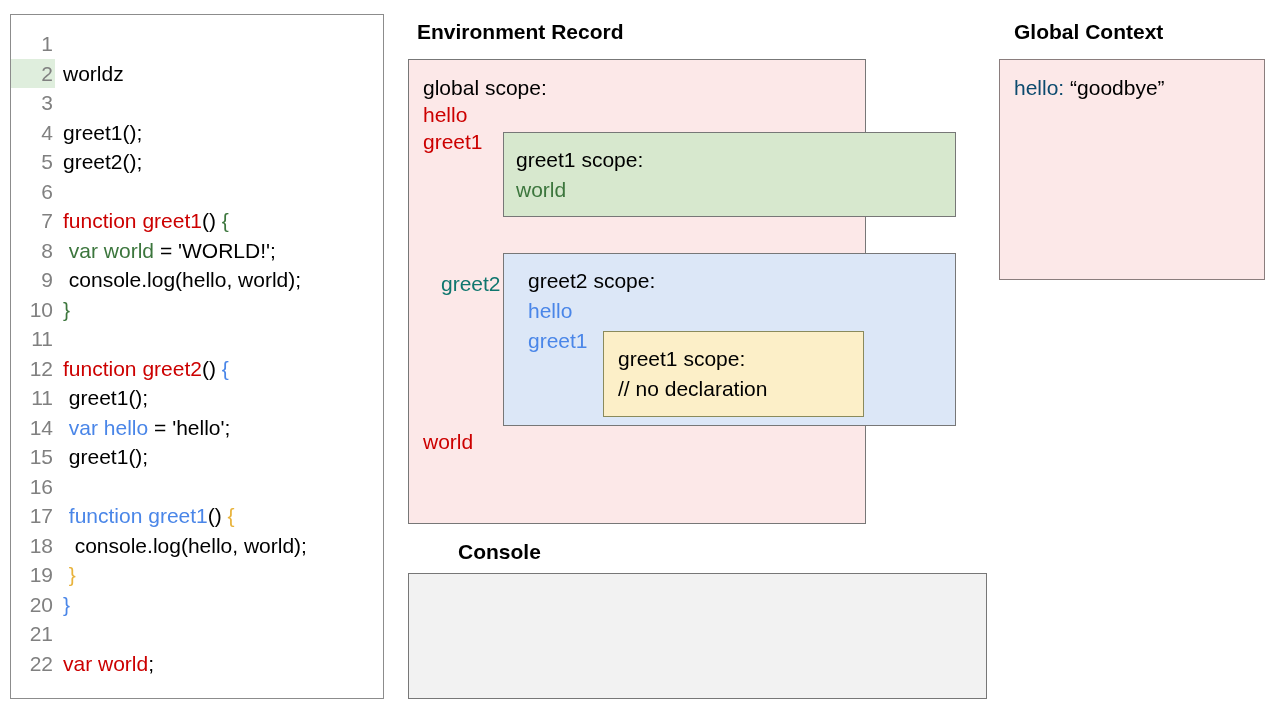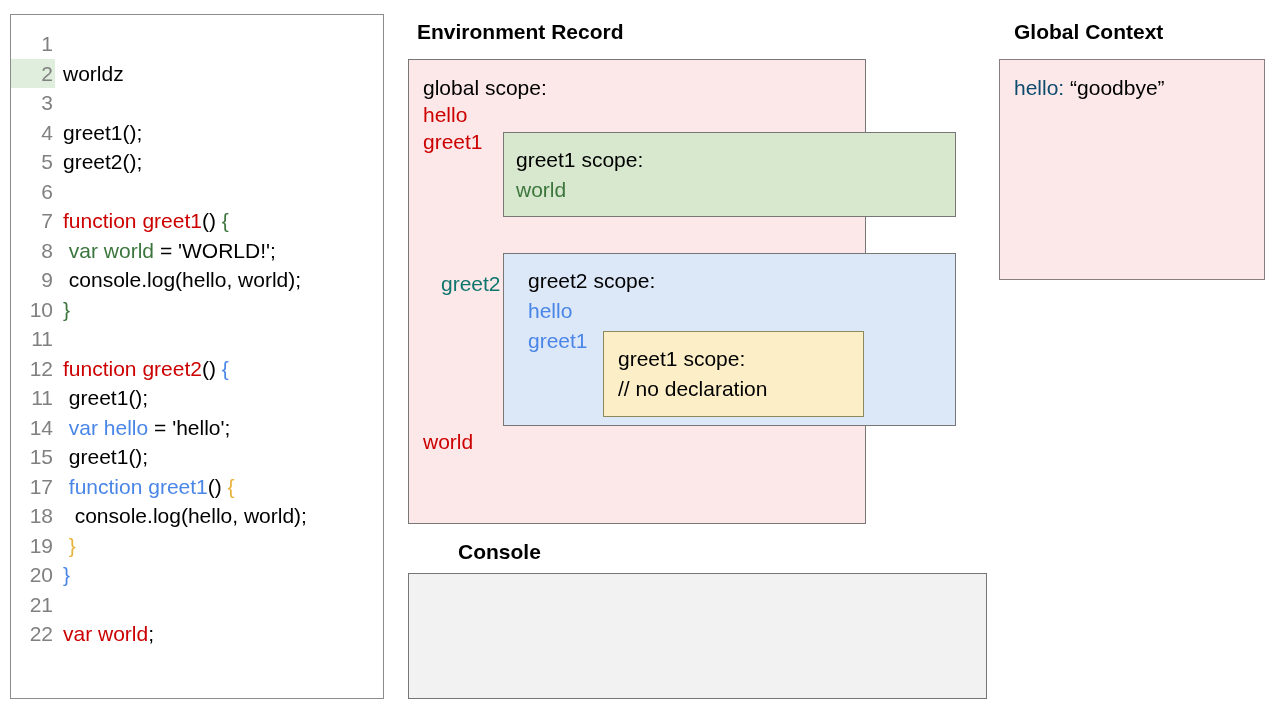--- a/index.html
+++ b/index.html
@@ -186,20 +186,21 @@
       <div class="code-line"><span class="ln">6</span><span class="code-text"><span class="tok-black"></span></span></div>
       <div class="code-line"><span class="ln">7</span><span class="code-text"><span class="tok-red">function greet1</span><span class="tok-black">() </span><span class="tok-green">{</span></span></div>
       <div class="code-line"><span class="ln">8</span><span class="code-text"><span class="tok-black"> </span><span class="tok-green">var world</span><span class="tok-black"> = 'WORLD!';</span></span></div>
       <div class="code-line"><span class="ln">9</span><span class="code-text"><span class="tok-black"> console.log(hello, world);</span></span></div>
       <div class="code-line"><span class="ln">10</span><span class="code-text"><span class="tok-green">}</span></span></div>
       <div class="code-line"><span class="ln">11</span><span class="code-text"><span class="tok-black"></span></span></div>
       <div class="code-line"><span class="ln">12</span><span class="code-text"><span class="tok-red">function greet2</span><span class="tok-black">() </span><span class="tok-blue">{</span></span></div>
       <div class="code-line"><span class="ln">11</span><span class="code-text"><span class="tok-black"> greet1();</span></span></div>
       <div class="code-line"><span class="ln">14</span><span class="code-text"><span class="tok-black"> </span><span class="tok-blue">var hello</span><span class="tok-black"> = 'hello';</span></span></div>
       <div class="code-line"><span class="ln">15</span><span class="code-text"><span class="tok-black"> greet1();</span></span></div>
+      <div class="code-line"><span class="ln">16</span><span class="code-text"><span class="tok-black"></span></span></div>
       <div class="code-line"><span class="ln">17</span><span class="code-text"><span class="tok-black"> </span><span class="tok-blue">function greet1</span><span class="tok-black">() </span><span class="tok-gold">{</span></span></div>
       <div class="code-line"><span class="ln">18</span><span class="code-text"><span class="tok-black">  console.log(hello, world);</span></span></div>
       <div class="code-line"><span class="ln">19</span><span class="code-text"><span class="tok-black"> </span><span class="tok-gold">}</span></span></div>
       <div class="code-line"><span class="ln">20</span><span class="code-text"><span class="tok-blue">}</span></span></div>
       <div class="code-line"><span class="ln">21</span><span class="code-text"><span class="tok-black"></span></span></div>
       <div class="code-line"><span class="ln">22</span><span class="code-text"><span class="tok-red">var world</span><span class="tok-black">;</span></span></div>
     </div>
 </div>
 
 <div class="section-title" id="env-title">Environment Record</div>

